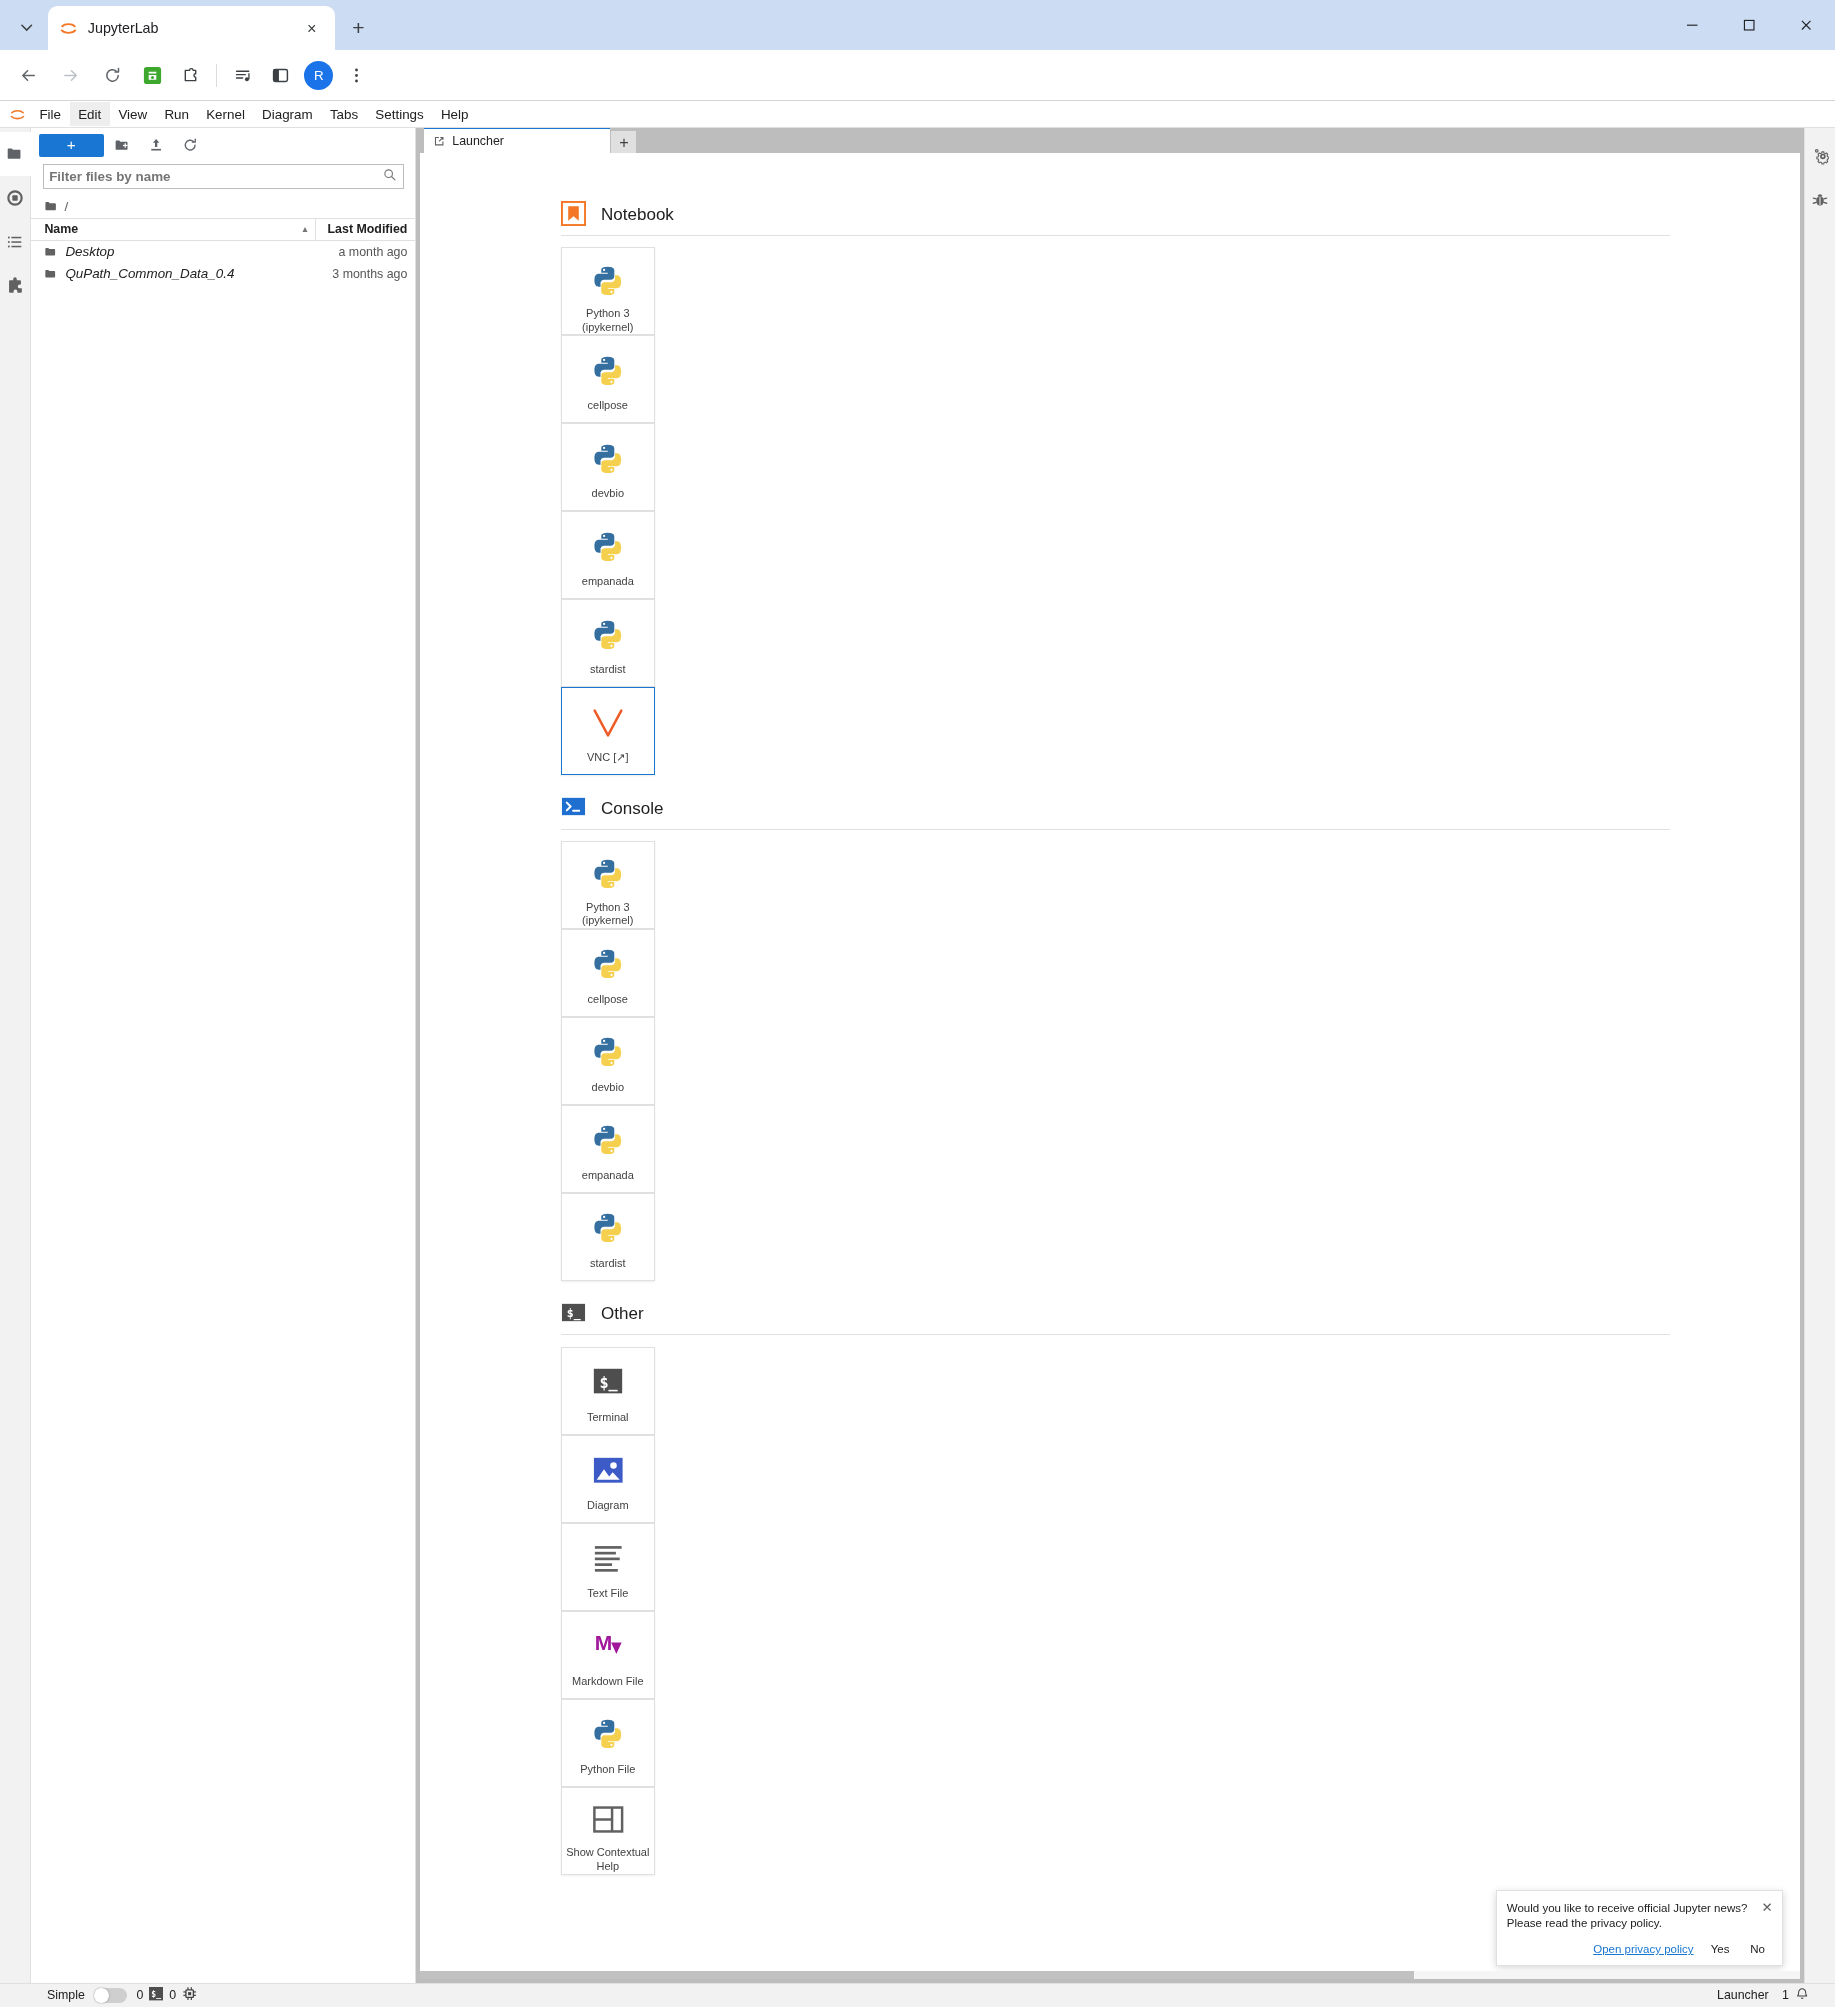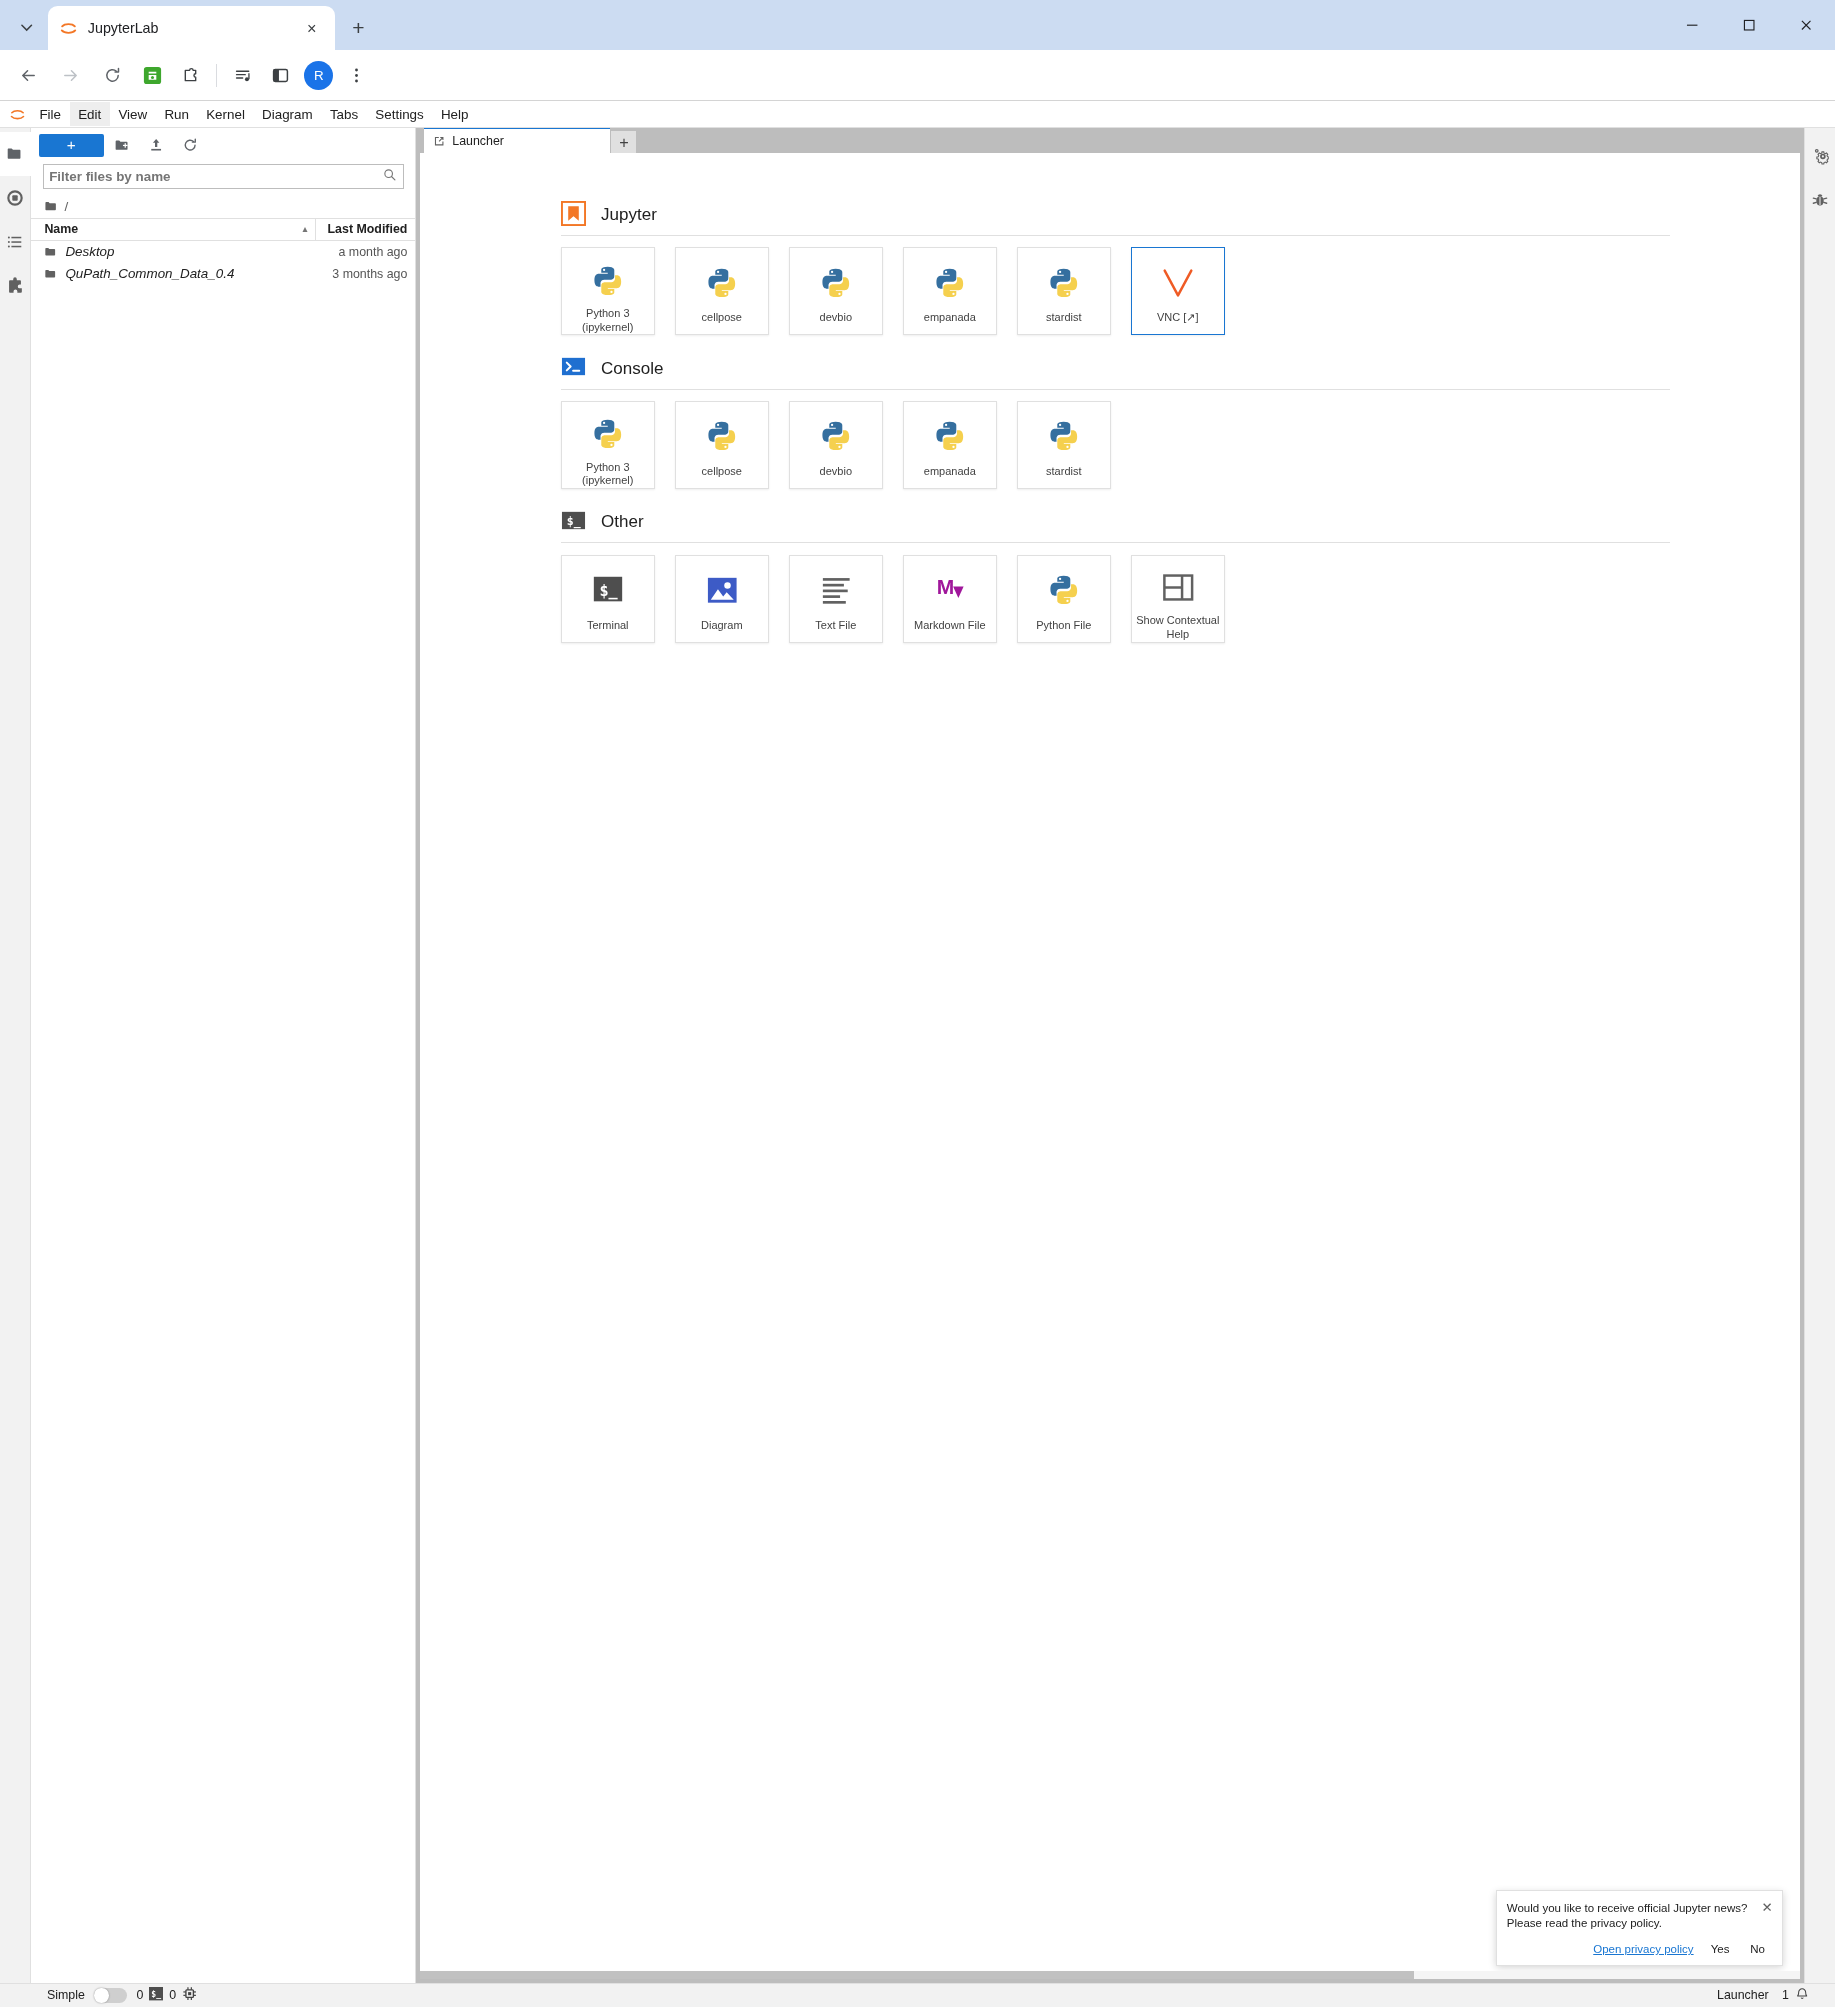--- a/index.html
+++ b/index.html
@@ -120,21 +120,21 @@
                  color: #424242; font-size: 16.3px; font-weight: 300; }
   .launcher { flex: 1; background: #fff; margin: 0 3.8px 3.8px 3.8px; overflow: hidden;
               position: relative; }
   .launcher-inner { padding: 44px 0 0 141px; }
 
   .section { margin-bottom: 15.3px; }
   .sec-head { display: flex; align-items: center; gap: 15.3px; height: 36px; }
   .sec-title { font-size: 17px; color: #212121; font-weight: 400; }
   .sec-rule { border-bottom: 1px solid #e0e0e0; width: 1109px; margin-top: 1.9px;
               margin-bottom: 11.5px; }
-  .cards { display: flex; gap: 20px; }
+  .cards { display: flex; gap: 0; flex-direction: column; }
   .card { width: 94px; height: 88px; border: 1px solid #e0e0e0; background: #fff;
           display: flex; flex-direction: column; align-items: center;
           justify-content: flex-start; padding-top: 13.4px; gap: 7.6px;
           box-shadow: 0 1px 1.9px rgba(0,0,0,.07); }
   .card.selected { border: 1.9px solid #1976d2; }
   .card .cicon { height: 42px; display: flex; align-items: center;
                  justify-content: center; }
   .card .clabel { font-size: 11px; color: #424242; text-align: center;
                   line-height: 1.25; padding: 0 3.8px; }
 
@@ -418,21 +418,21 @@
           <div class="launcher-inner">
 
             <div class="section">
               <div class="sec-head">
                 <span>
                   <svg width="25" height="25" viewBox="0 0 26 26">
                     <rect x="1" y="1" width="24" height="24" fill="none" stroke="#f37726" stroke-width="2"></rect>
                     <path d="M7.5 5.5h11v15l-5.5-4.6-5.5 4.6z" fill="#f37726"></path>
                   </svg>
                 </span>
-                <span class="sec-title">Jupyter</span>
+                <span class="sec-title">Notebook</span>
               </div>
               <div class="sec-rule"></div>
               <div class="cards">
 
                 <div class="card">
                   <span class="cicon">
                     <svg width="34" height="34" viewBox="0 0 40 40">
                         <path d="M19.6 3.2c-8 0-7.5 3.5-7.5 3.5l.01 3.6h7.6v1.1H9.1s-5.1-.6-5.1 7.5 4.5 7.8 4.5 7.8h2.7v-3.8s-.15-4.5 4.4-4.5h7.5s4.3.07 4.3-4.1V7.4s.65-4.2-7.8-4.2zM15.4 5.6a1.37 1.37 0 1 1 0 2.74 1.37 1.37 0 0 1 0-2.74z" fill="#356f9f"></path>
                         <path d="M19.9 36.6c8 0 7.5-3.5 7.5-3.5l-.01-3.6h-7.6v-1.1h10.6s5.1.6 5.1-7.5-4.5-7.8-4.5-7.8h-2.7v3.8s.15 4.5-4.4 4.5h-7.5s-4.3-.07-4.3 4.1v6.9s-.65 4.2 7.8 4.2zM24.1 34.2a1.37 1.37 0 1 1 0-2.74 1.37 1.37 0 0 1 0 2.74z" fill="#f5d04e"></path>
                       </svg>

